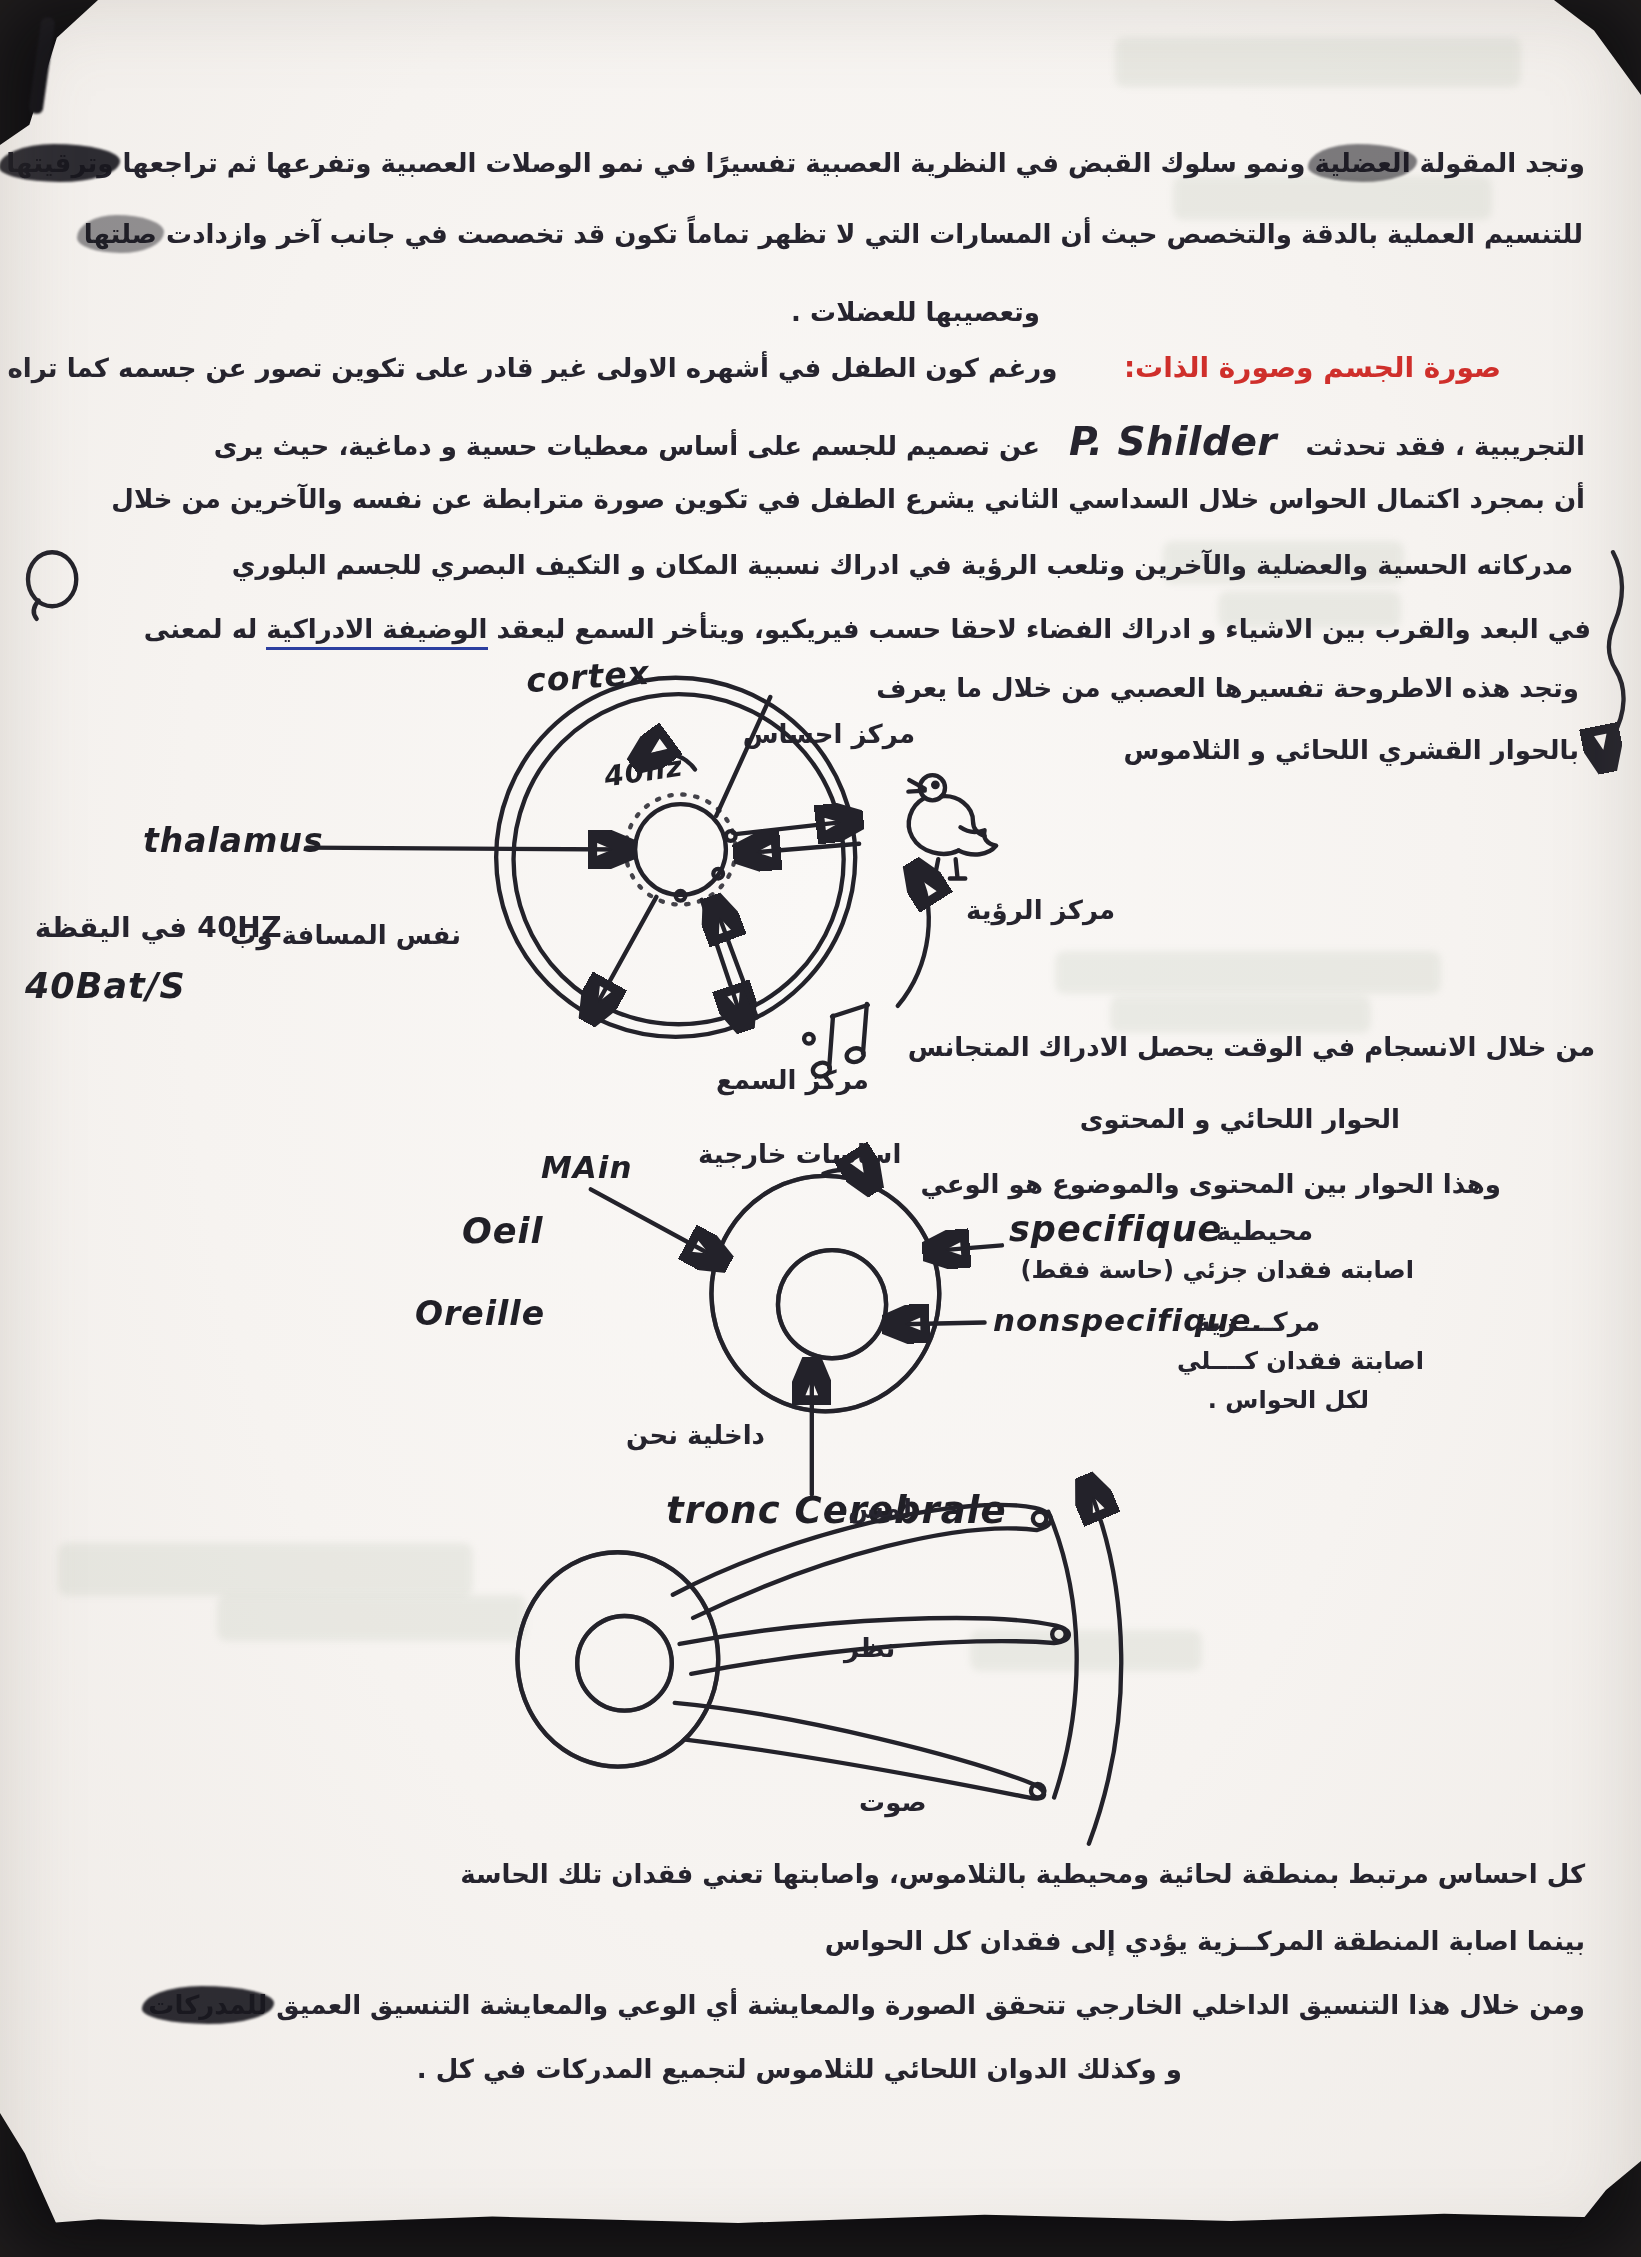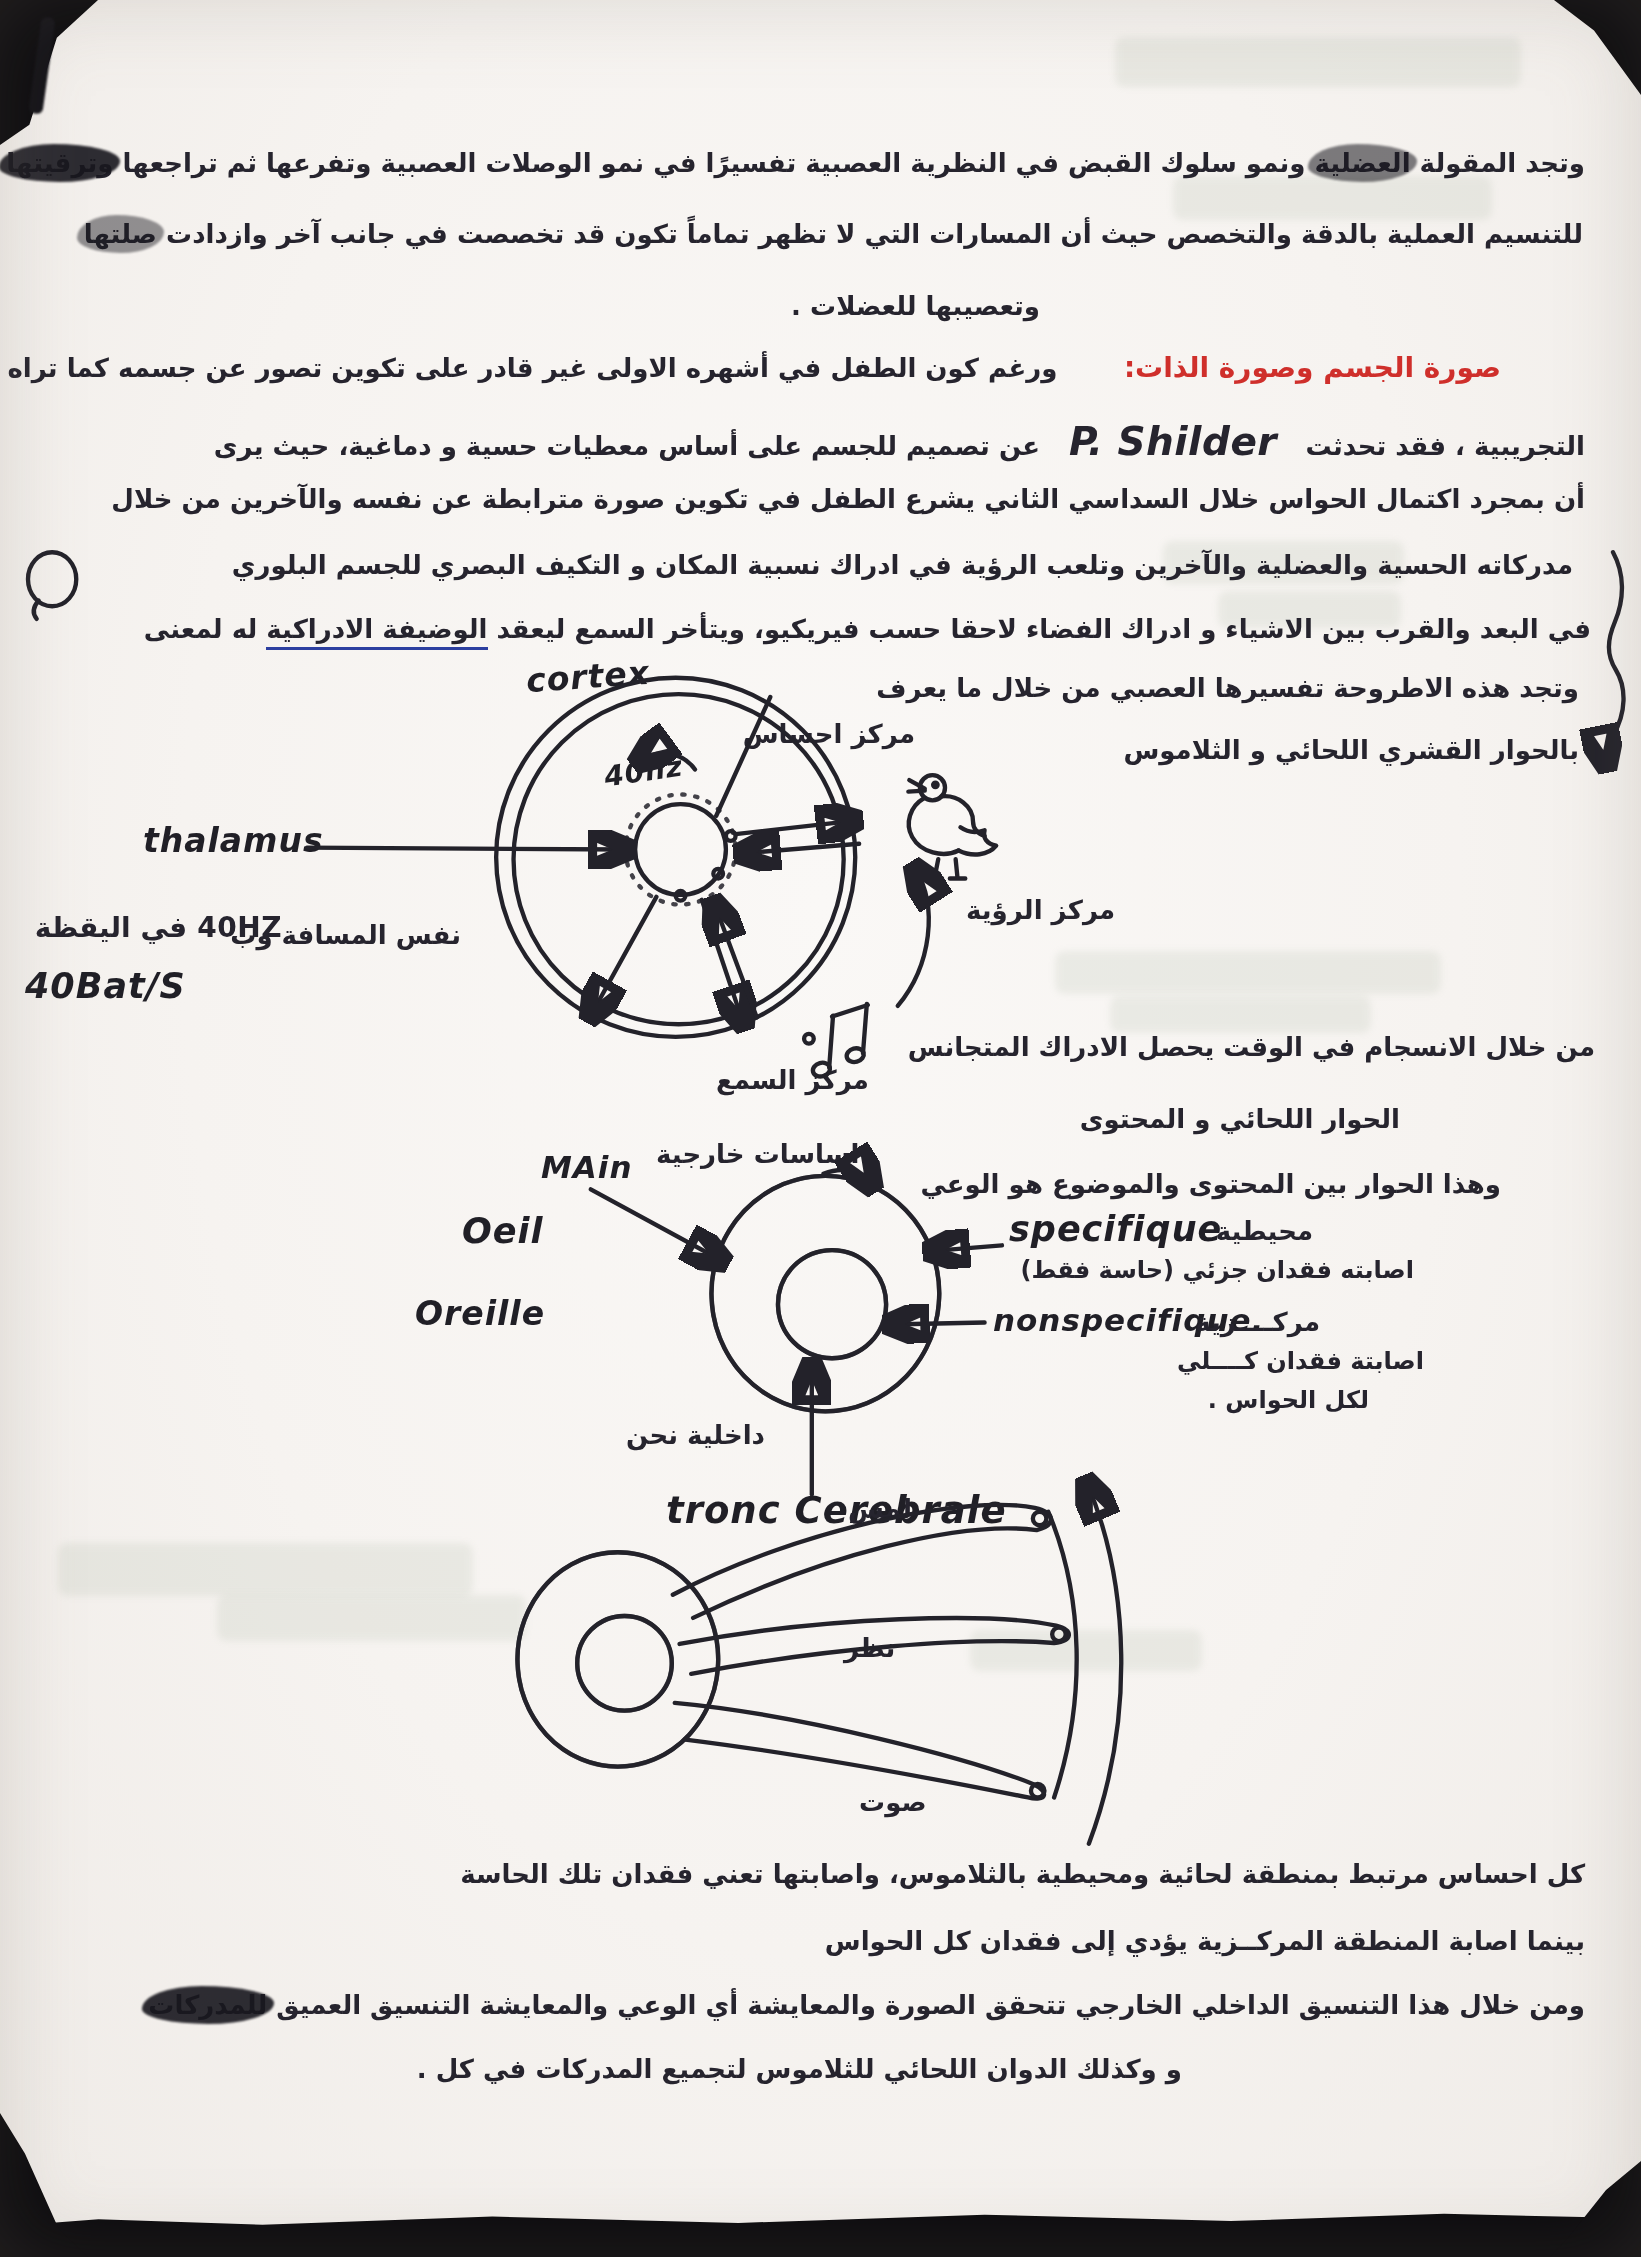--- a/index.html
+++ b/index.html
@@ -61,21 +61,21 @@
   <div class="ar" style="right:56px;top:143px;">
     <span>وتجد المقولة</span>
     <span class="scr scr-mid">العضلية</span>
     <span>ونمو سلوك القبض في النظرية العصبية تفسيرًا في نمو الوصلات العصبية وتفرعها ثم تراجعها</span>
     <span class="scr">وترقيتها</span>
   </div>
   <div class="ar" style="right:58px;top:214px;">
     <span>للتنسيم العملية بالدقة والتخصص حيث أن المسارات التي لا تظهر تماماً تكون قد تخصصت في جانب آخر وازدادت</span>
     <span class="scr scr-lt">صلتها</span>
   </div>
-  <div class="ar" style="right:601px;top:286px;">وتعصيبها للعضلات .</div>
+  <div class="ar" style="right:601px;top:292px;">وتعصيبها للعضلات .</div>
 
   <div class="ar" style="right:140px;top:346px;">
     <span class="red" style="font-size:28px;margin-left:44px;">صورة الجسم وصورة الذات:</span>
     <span style="margin-right:13.5px;">ورغم كون الطفل في أشهره الاولى غير قادر على تكوين تصور عن جسمه كما تراه النظرية</span>
   </div>
   <div class="ar" style="right:56px;top:411px;">
     <span>التجريبية ، فقد تحدثت</span>
     <span class="ltr">P. Shilder</span>
     <span>عن تصميم للجسم على أساس معطيات حسية و دماغية، حيث يرى</span>
   </div>
@@ -98,21 +98,21 @@
   <div class="ar" style="right:1359px;top:906px;font-size:28px;margin-left:8px;">40HZ في اليقظة</div>
   <div class="lat" style="left:25px;top:966px;font-size:35px;">40Bat/S</div>
   <div class="ar" style="left:966px;top:890px;">مركز الرؤية</div>
   <div class="ar" style="left:716px;top:1060px;">مركز السمع</div>
 
   <div class="ar" style="right:46px;top:1027px;">من خلال الانسجام في الوقت يحصل الادراك المتجانس</div>
   <div class="ar" style="right:241px;top:1099px;">الحوار اللحائي و المحتوى</div>
   <div class="ar" style="right:140px;top:1164px;">وهذا الحوار بين المحتوى والموضوع هو الوعي</div>
 
   <div class="lat" style="left:541px;top:1149px;font-size:31px;">MAin</div>
-  <div class="ar" style="left:656px;top:1134px;">اساسات خارجية</div>
+  <div class="ar" style="left:698px;top:1134px;">اساسات خارجية</div>
   <div class="lat" style="left:462px;top:1211px;font-size:35px;">Oeil</div>
   <div class="lat" style="left:415px;top:1294px;">Oreille</div>
   <div class="lat" style="left:1009px;top:1209px;font-size:35px;">specifique</div>
   <div class="lat" style="left:993px;top:1302px;font-size:31px;">nonspecifique.</div>
   <div class="ar" style="right:328px;top:1211px;">محيطية</div>
   <div class="ar sm" style="right:227px;top:1251px;">اصابته فقدان جزئي (حاسة فقط)</div>
   <div class="ar" style="right:321px;top:1302px;">مركــــزية</div>
   <div class="ar sm" style="right:217px;top:1342px;">اصابتة فقدان كــــلي</div>
   <div class="ar sm" style="right:272px;top:1381px;">لكل الحواس .</div>
   <div class="ar" style="left:626px;top:1415px;">داخلية نحن</div>

